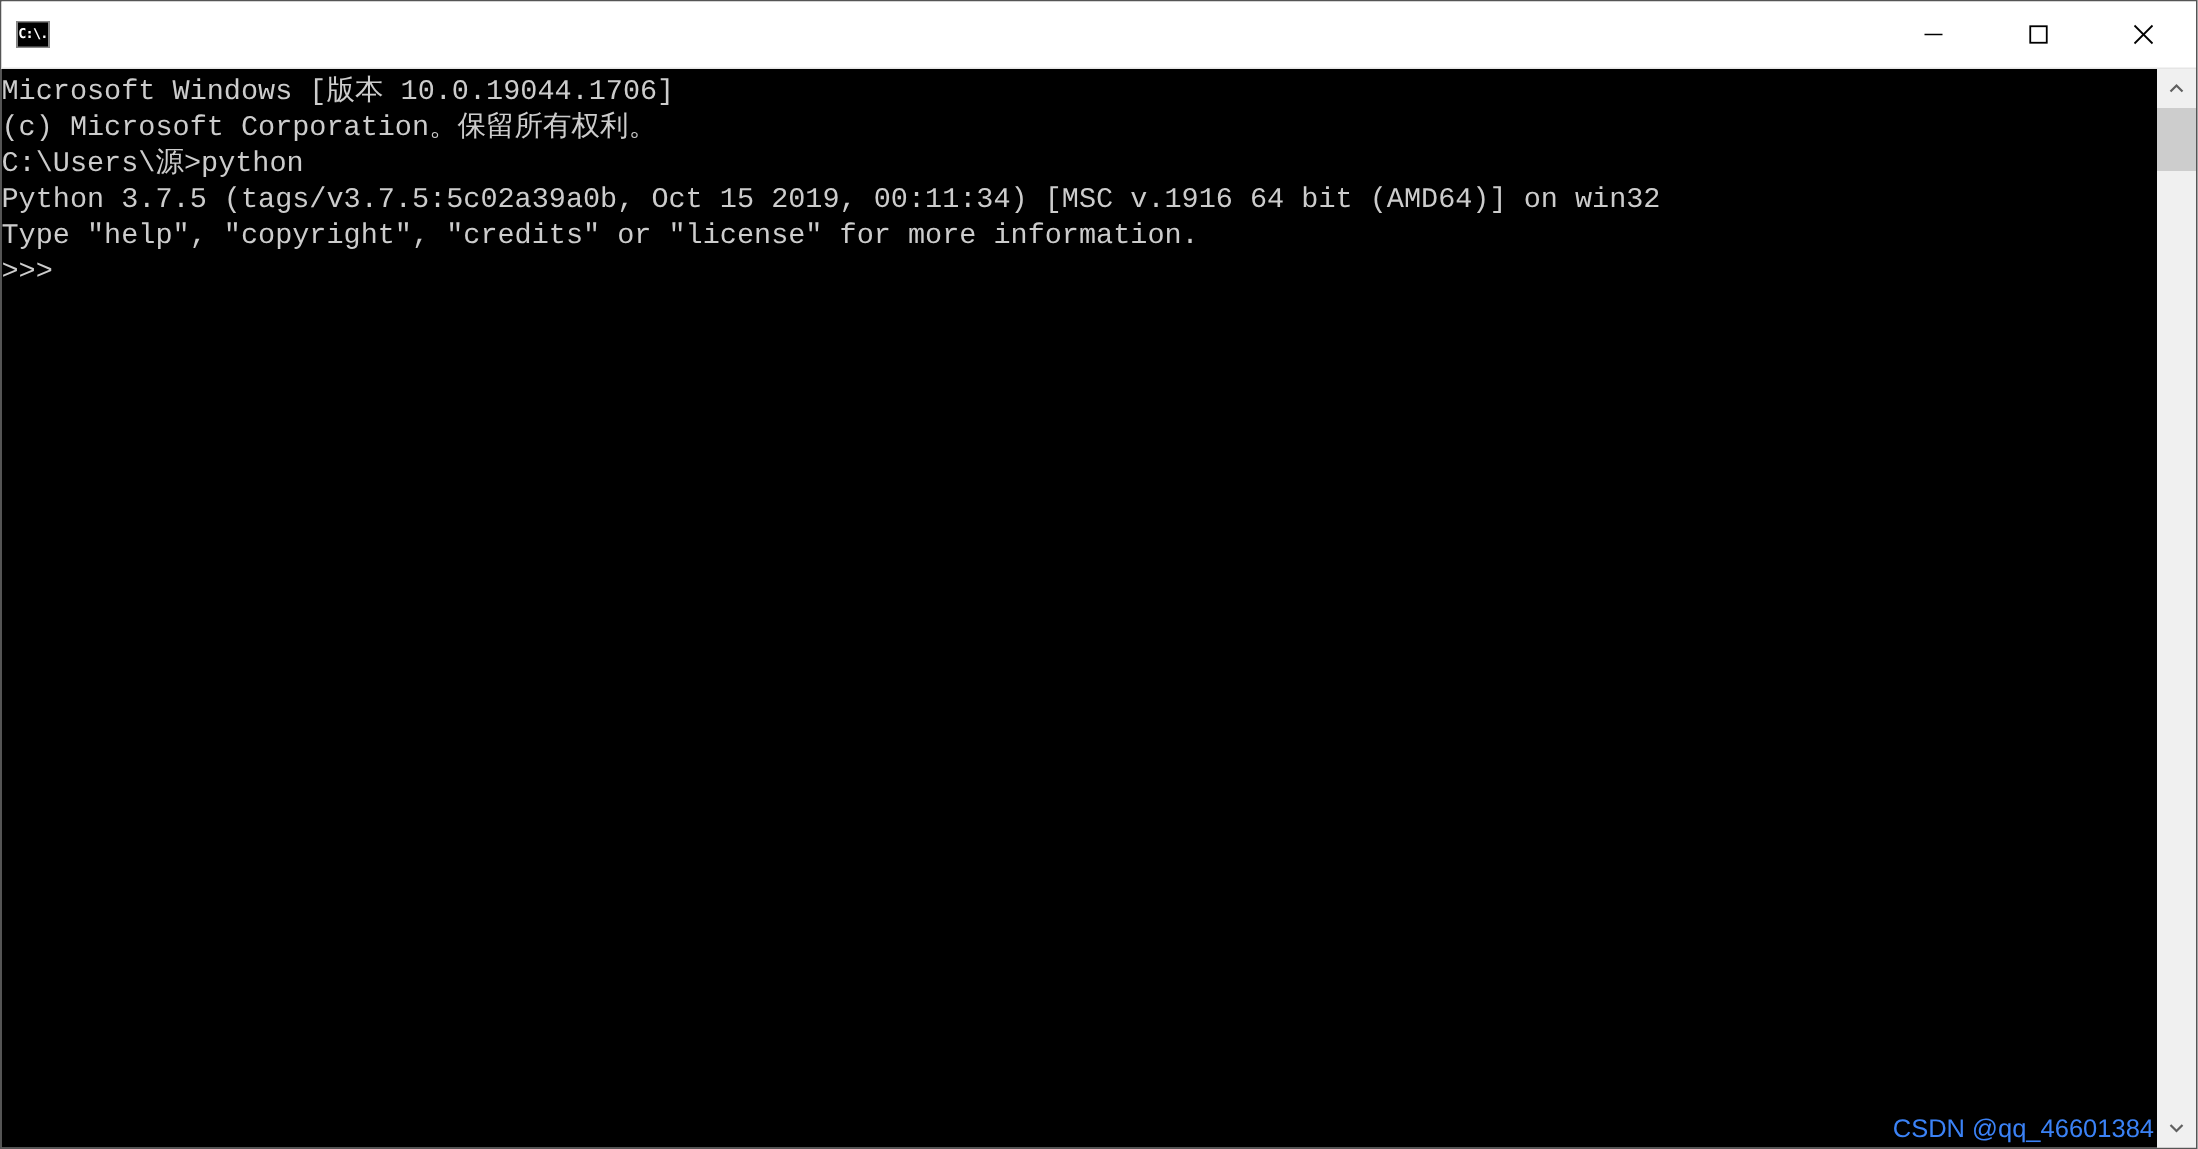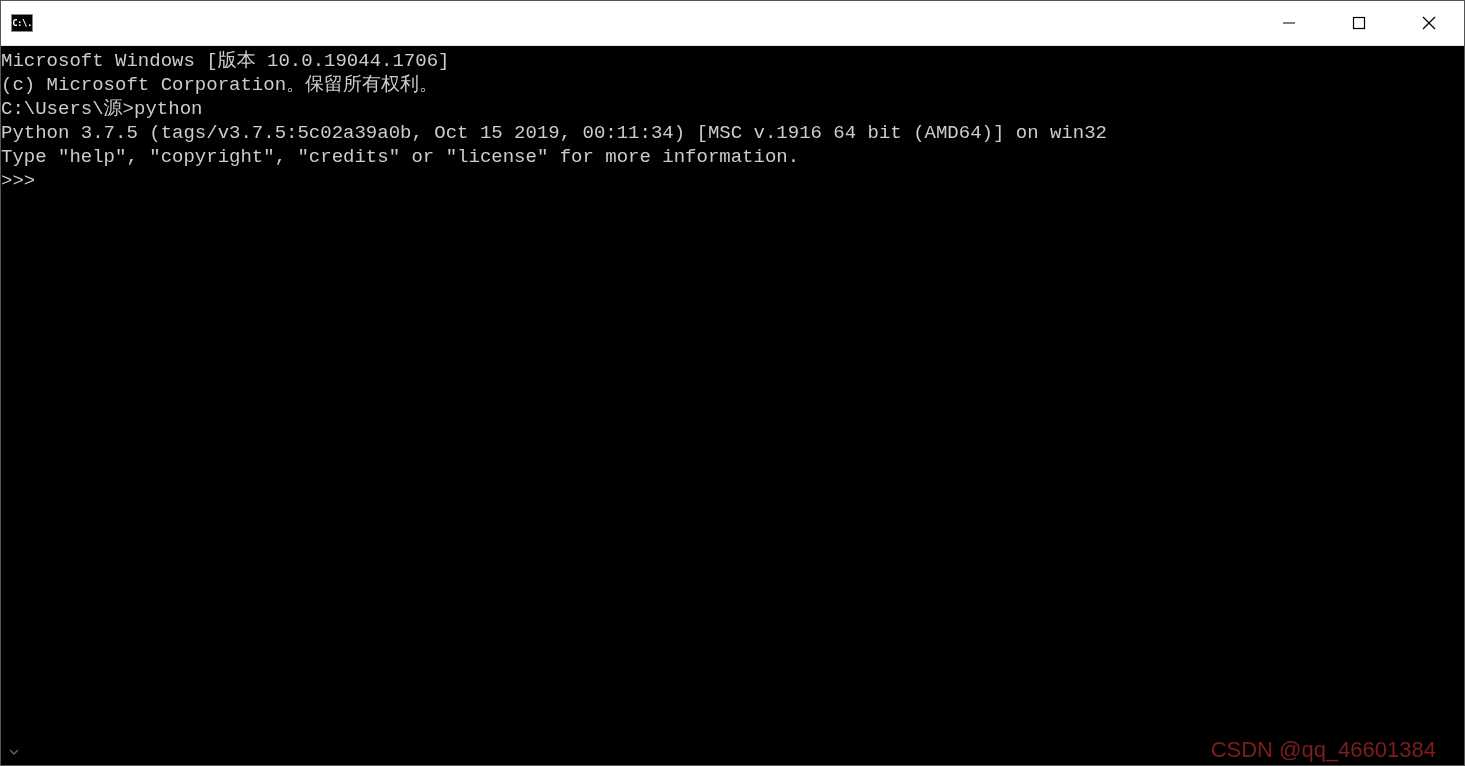--- a/index.html
+++ b/index.html
@@ -7,31 +7,31 @@
   
   .titlebar{height:44px;background:#ffffff;display:flex;align-items:center;justify-content:space-between;border-bottom:1px solid #e5e5e5;}
   .title-left{display:flex;align-items:center;height:100%;}
   .app-icon{width:20px;height:16px;margin:0 10px 0 10px;background:#000;display:flex;align-items:center;justify-content:center;color:#fff;font:700 9px/9px Consolas,monospace;border:1px solid #888;}
   .app-icon span{letter-spacing:-0.5px;}
   .title-text{color:#000;font-size:16px;line-height:44px;}
   .win-controls{display:flex;height:100%;}
   .win-btn{width:70px;height:100%;display:flex;align-items:center;justify-content:center;color:#000;}
   .win-btn svg{stroke:#000;}
   
-  .console-wrap{flex:1;display:flex;flex-direction:column;min-height:0;}
+  .console-wrap{flex:1;display:flex;flex-direction:row;min-height:0;}
   .console{flex:1;background:#000000;color:#cccccc;font-family:"NSimSun","SimSun","Consolas","Courier New",monospace;font-size:19px;line-height:24px;padding:3px 0 0 0;white-space:pre;overflow:hidden;}
   .console .line{display:block;}
   
   .vscroll{width:26px;background:#f0f0f0;position:relative;}
   .vs-btn{position:absolute;left:0;width:26px;height:26px;display:flex;align-items:center;justify-content:center;color:#606060;font-size:12px;}
   .vs-up{top:0;}
   .vs-down{bottom:0;}
   .vs-thumb{position:absolute;left:0;top:26px;width:26px;height:42px;background:#cdcdcd;}
   
-  .watermark{position:absolute;right:28px;bottom:2px;color:#7f1d1d;font-size:22px;font-family:Arial,sans-serif;pointer-events:none;margin-left:40px;}
+  .watermark{position:absolute;right:28px;bottom:2px;color:#3b82f6;font-size:17px;font-family:Arial,sans-serif;pointer-events:none;margin-left:40px;}
 </style>
 </head>
 <body>
 
 <div class="window">
 
   <div class="titlebar">
     <div class="title-left">
       <div class="app-icon">
           <span>C:\.</span>

